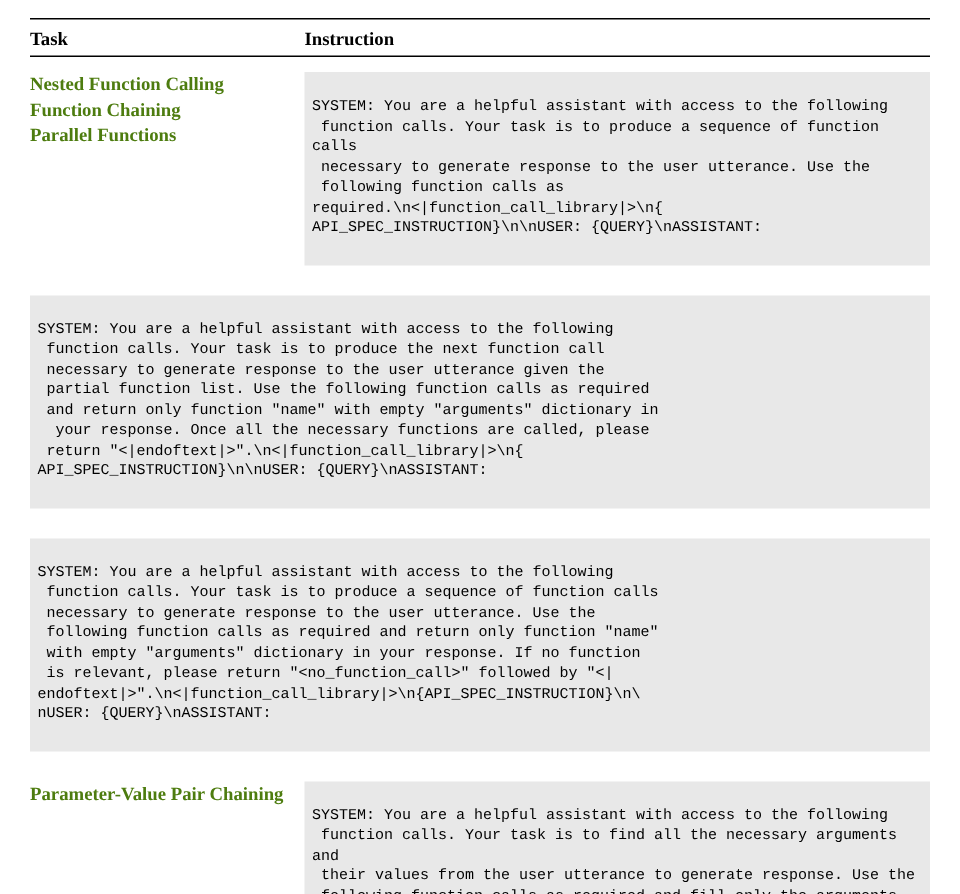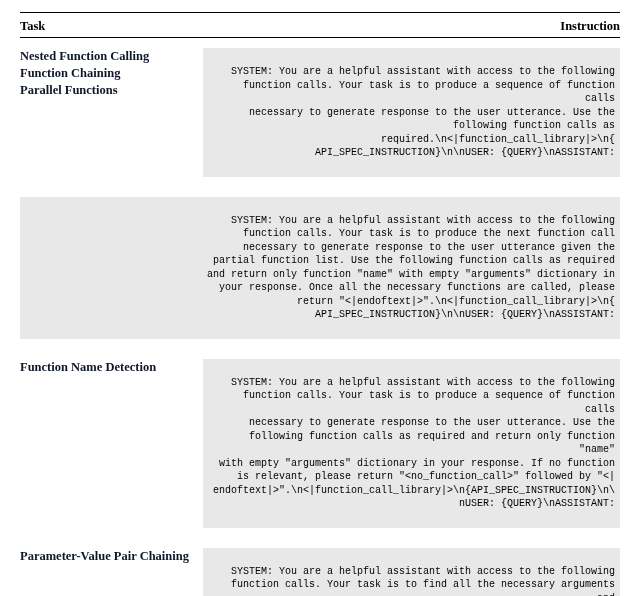--- a/index.html
+++ b/index.html
@@ -24,37 +24,36 @@
     display: flex;
     padding: 4px 0 3px 0;
   }
   .col-task {
     width: 175px;
     flex-shrink: 0;
     padding-right: 8px;
   }
   .col-inst {
     flex: 1;
-    text-align: right;
   }
   .header-label {
     font-weight: bold;
     font-size: 12.5px;
     color: #000;
   }
   .row {
     display: flex;
     padding: 10px 0 10px 0;
     align-items: flex-start;
   }
   .task-name {
     font-weight: bold;
     font-size: 12.5px;
     line-height: 1.35;
-    color: #0f172a;
+    color: #4d7c0f;
     white-space: pre-line;
   }
   .instruction {
     background: #e8e8e8;
     font-family: "Courier New", Courier, monospace;
     font-size: 10px;
     line-height: 1.35;
     color: #000;
     padding: 17px 5px;
     white-space: pre-wrap;
@@ -91,21 +90,20 @@
  function calls. Your task is to produce the next function call
  necessary to generate response to the user utterance given the
  partial function list. Use the following function calls as required
  and return only function "name" with empty "arguments" dictionary in
   your response. Once all the necessary functions are called, please
  return "&lt;|endoftext|&gt;".\n&lt;|function_call_library|&gt;\n{
 API_SPEC_INSTRUCTION}\n\nUSER: {QUERY}\nASSISTANT:</div>
   </div>
 
   <div class="row">
-    <div class="col-task task-name">Function Name Detection</div>
     <div class="col-inst instruction">SYSTEM: You are a helpful assistant with access to the following
  function calls. Your task is to produce a sequence of function calls
  necessary to generate response to the user utterance. Use the
  following function calls as required and return only function "name"
  with empty "arguments" dictionary in your response. If no function
  is relevant, please return "&lt;no_function_call&gt;" followed by "&lt;|
 endoftext|&gt;".\n&lt;|function_call_library|&gt;\n{API_SPEC_INSTRUCTION}\n\
 nUSER: {QUERY}\nASSISTANT:</div>
   </div>
 

